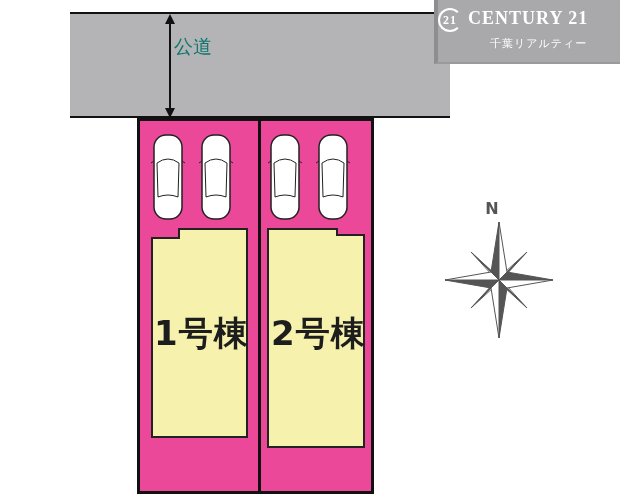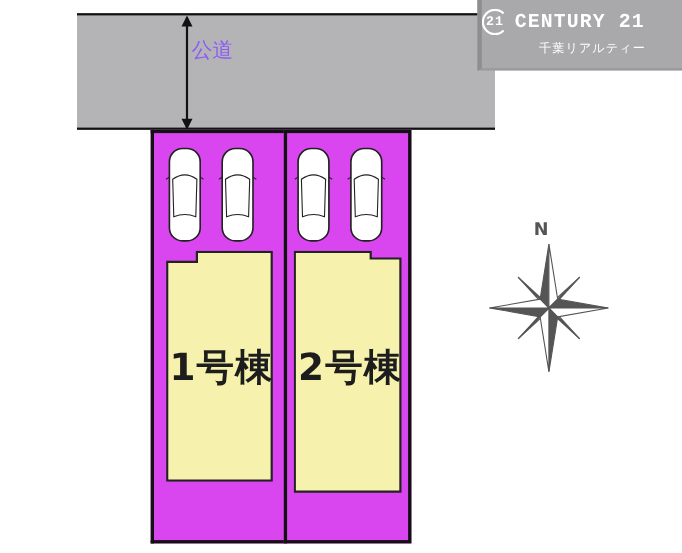--- a/index.html
+++ b/index.html
@@ -1,25 +1,25 @@
 <!DOCTYPE html>
 <html><head>
 <meta charset="utf-8">
 <style>
   html,body{margin:0;padding:0;background:#fff;}
   body{width:620px;height:503px;position:relative;overflow:hidden;font-family:"DejaVu Sans",sans-serif;}
   .abs{position:absolute;}
   #road{left:70px;top:12px;width:380px;height:106px;background:#b4b4b6;border-top:2px solid #111;border-bottom:2px solid #111;box-sizing:border-box;}
-  #road-label{left:174px;top:34px;font-size:19px;line-height:25px;color:#8b5cf6;text-align:center;}
+  #road-label{left:174px;top:34px;font-size:19px;line-height:25px;color:#0f766e;text-align:center;}
   #road-label .l2{display:block;margin-left:-8px;}
   #logo{left:434px;top:0;width:186px;height:64px;background:#a9a9ab;border-left:4px solid #8e8e90;box-sizing:border-box;border-bottom:2px solid #9a9a9c;}
-  #logo-main{left:438px;top:8px;color:#fff;font-size:18px;font-weight:bold;letter-spacing:1px;white-space:nowrap;font-family:Liberation Mono, monospace;}
+  #logo-main{left:438px;top:8px;color:#fff;font-size:18px;font-weight:bold;letter-spacing:1px;white-space:nowrap;font-family:Liberation Serif, serif;}
   #logo-main .c21{display:inline-block;width:20px;height:20px;border:2px solid #fff;border-right-color:transparent;border-radius:50%;text-align:center;line-height:20px;font-size:12px;margin-right:6px;vertical-align:middle;}
   #logo-sub{left:490px;top:36px;color:#fff;font-size:11px;white-space:nowrap;letter-spacing:1px;font-family:Liberation Serif, serif;}
-  .lot{top:118px;height:376px;background:#d946ef;border:3px solid #111;box-sizing:border-box;}
+  .lot{top:118px;height:376px;background:#ec4899;border:3px solid #111;box-sizing:border-box;}
   #lot1{left:137px;width:124px;border-right:none;}
   #lot2{left:258px;width:116px;}
   .bldg-label{position:absolute;font-size:34px;font-weight:bold;color:#1d1d1d;white-space:nowrap;letter-spacing:1px;}
   .car{position:absolute;width:36px;height:88px;}
   #compass{left:442px;top:198px;width:116px;height:140px;}
 </style>
 </head>
 <body>
 
 <div id="road" class="abs"></div>

